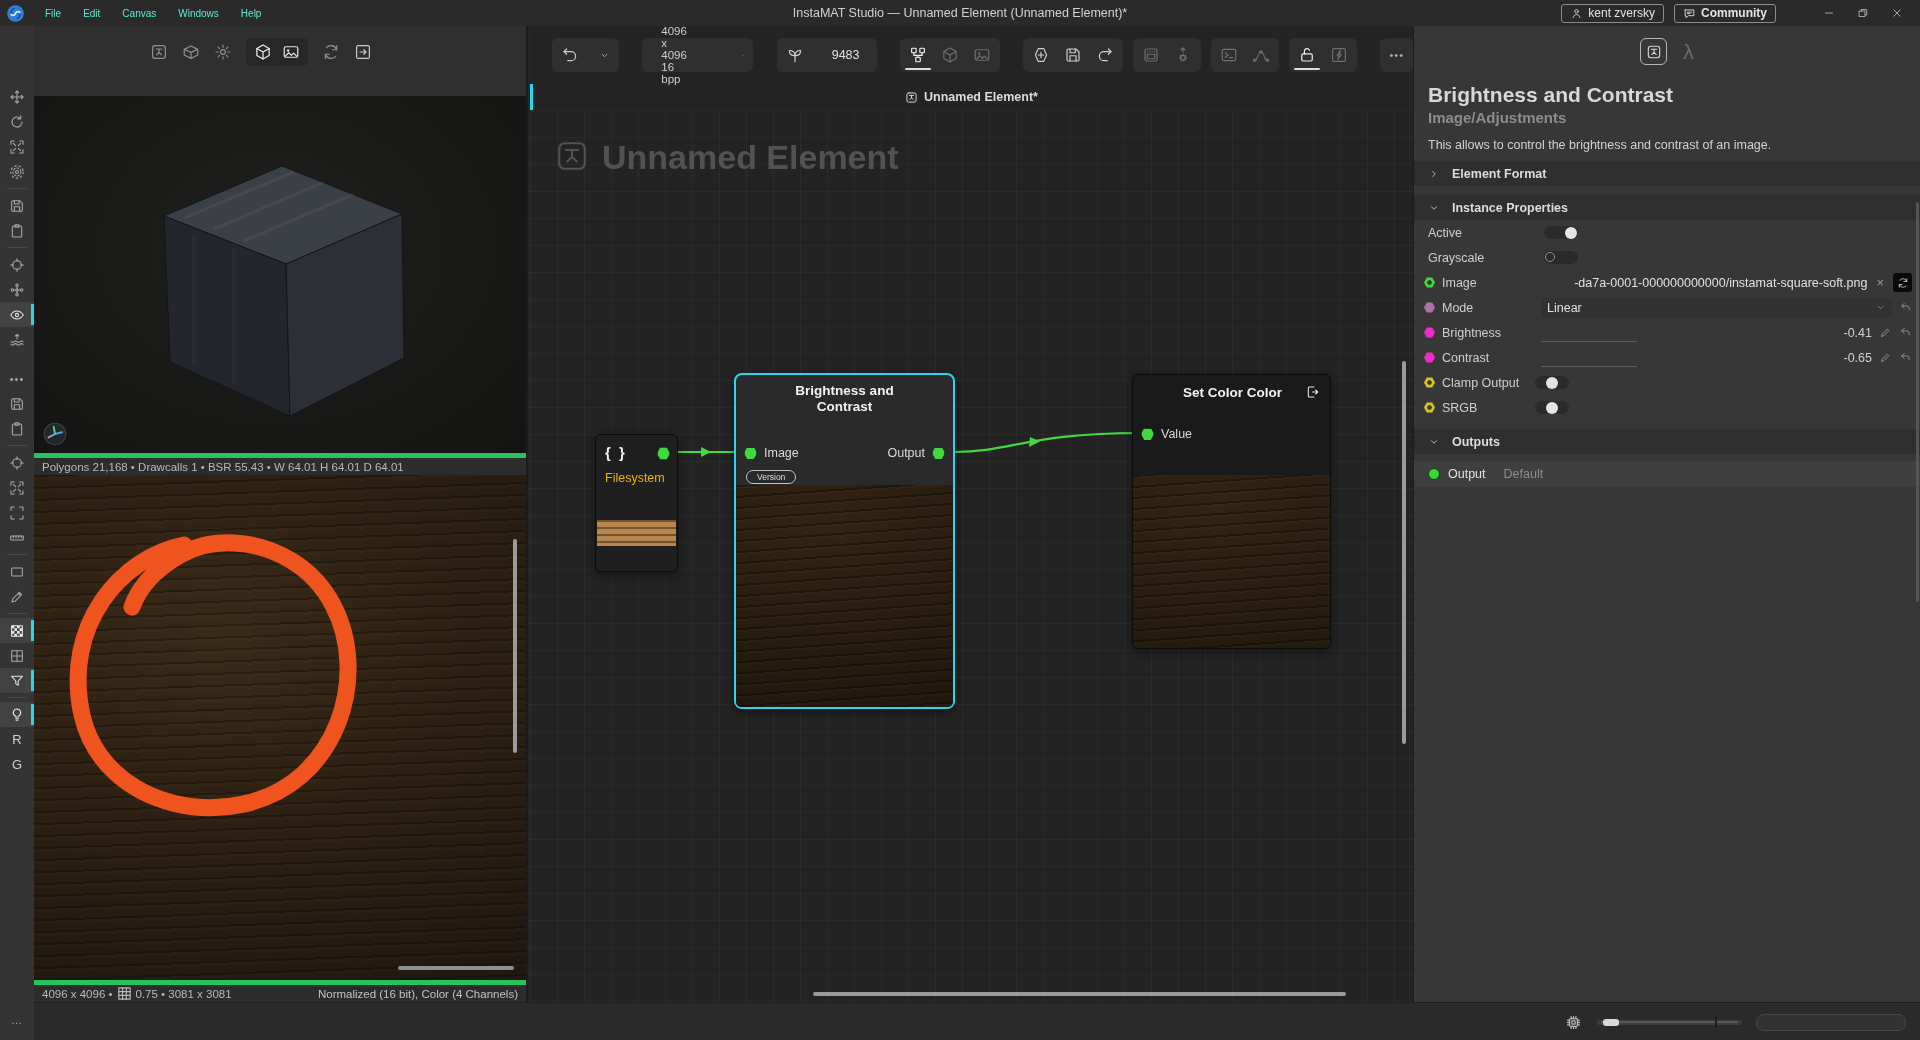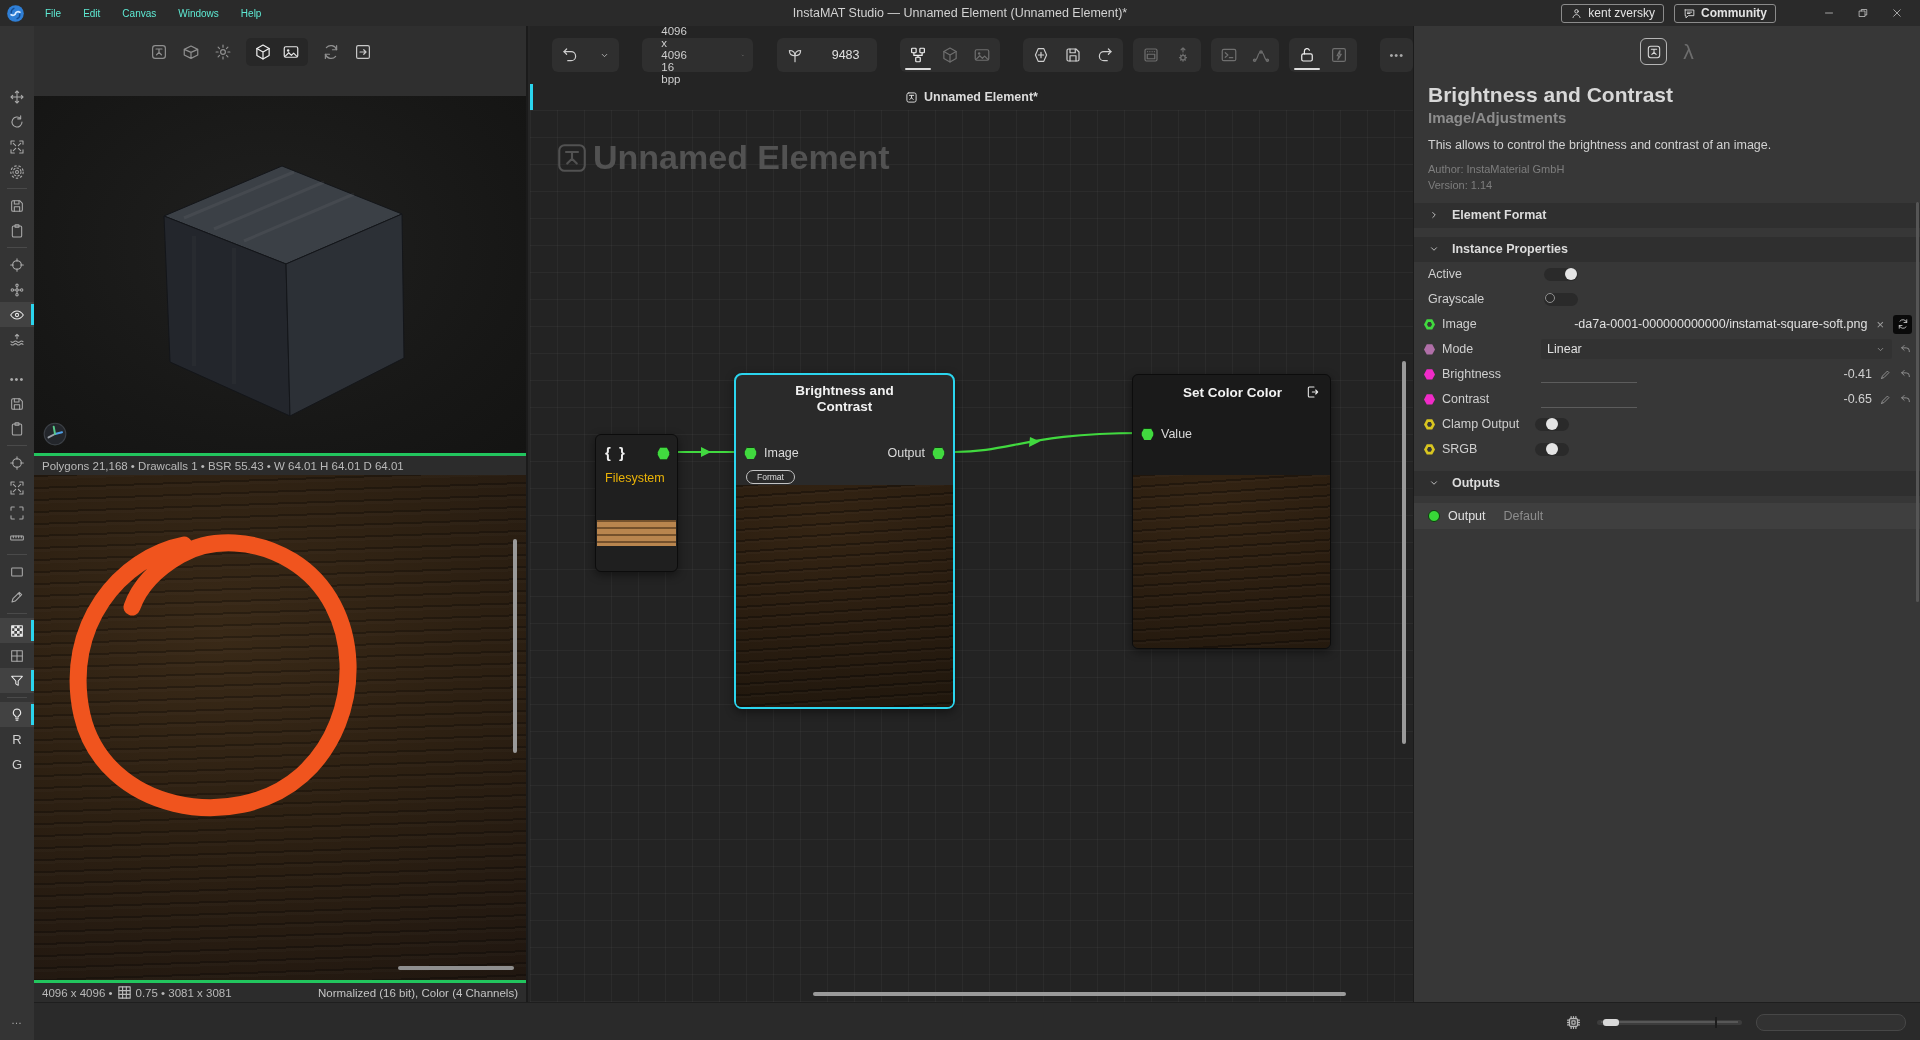--- a/index.html
+++ b/index.html
@@ -31,21 +31,21 @@
   .s-letter{font-size:13px;color:#cfcfcf}
   .s-dots{letter-spacing:1px;color:#a9a9a9;font-size:11px}
   
   .leftcol{position:absolute;top:26px;left:34px;width:494px;height:976px;background:#2f2f2f;border-right:2px solid #1b1b1b;z-index:10}
   .vp-toolbar{position:absolute;top:12px;left:116px;display:flex;align-items:center;gap:14px;color:#8f8f8f}
   .vp-toolbar .grp{display:flex;gap:10px;background:#272727;border-radius:5px;padding:5px 8px;color:#d6d6d6}
   .vp-toolbar svg.ic{width:18px;height:18px}
   .vp3d{position:absolute;top:70px;left:0;width:492px;height:357px;background:
     radial-gradient(420px 330px at 48% 42%, #20201f 0%, #171716 60%, #121211 100%);overflow:hidden}
   .gizmo{position:absolute;left:8px;bottom:6px;width:26px;height:26px}
-  .statbar{position:absolute;left:0;width:492px;height:22px;background:#2c2c2c;border-top:3px solid #22c55e;
+  .statbar{position:absolute;left:0;width:492px;height:22px;background:#2c2c2c;border-top:5px solid #22c55e;
     font-size:11.5px;color:#b9b9b9;display:flex;align-items:center;padding:0 8px;white-space:nowrap}
   .vp2d{position:absolute;top:449px;left:0;width:492px;height:505px;overflow:hidden;
     background:radial-gradient(560px 430px at 38% 32%, #392917 0%, #2d2012 45%, #1f1610 100%)}
   .vp2d .grain{position:absolute;inset:0;background:repeating-linear-gradient(178deg, rgba(0,0,0,.26) 0 2px, rgba(255,255,255,.015) 2px 5px, transparent 5px 12px)}
   .vscroll{position:absolute;right:9px;top:64px;width:4px;height:214px;background:#9a9a9a;border-radius:2px}
   .hscroll2d{position:absolute;left:364px;bottom:10px;width:116px;height:4px;background:#8f8f8f;border-radius:2px}
   .stats2d{justify-content:flex-start;gap:0}
   .stats2d .fmt{margin-left:auto;color:#c4c4c4}
   .zoomic{width:12px;height:12px;margin:0 3px;color:#b9b9b9}
   
@@ -59,21 +59,21 @@
   .seed-label{font-size:12.5px;color:#e0e0e0;padding:0 8px}
   .under::after{content:"";position:absolute;bottom:-6px;left:50%;transform:translateX(-50%);width:26px;height:2px;background:#dedede;border-radius:1px}
   .uwrap{position:relative;display:flex;align-items:center}
   .gtabbar{height:26px;display:flex;align-items:center;justify-content:center;gap:6px;font-size:12.5px;font-weight:bold;color:#dcdcdc}
   .gtabbar svg.ic{width:13px;height:13px;stroke-width:1.8}
   .pane-accent{position:absolute;left:0;top:58px;width:3px;height:52px;background:#2bd5ee}
   .gcanvas{position:absolute;left:0;top:84px;width:883px;height:892px;overflow:hidden;background-color:#232323;
     background-image:linear-gradient(rgba(255,255,255,.035) 1px, transparent 1px),
                      linear-gradient(90deg, rgba(255,255,255,.035) 1px, transparent 1px);
     background-size:27px 27px}
-  .watermark{position:absolute;left:24px;top:28px;display:flex;align-items:center;gap:3px;color:#525252}
+  .watermark{position:absolute;left:24px;top:28px;display:flex;gap:12px;color:#525252}
   .watermark svg.ic{width:36px;height:36px;stroke-width:1.4}
   .watermark .wm-text{font-size:34px;font-weight:bold}
   .wires{position:absolute;inset:0;pointer-events:none}
   .node{position:absolute;background:#262626;border:1px solid #0c0c0c;border-radius:6px;box-shadow:0 3px 10px rgba(0,0,0,.45)}
   .port{width:13px;height:13px;background:#41d93f;border:1px solid #0d3d0d;
     clip-path:polygon(25% 4%,75% 4%,100% 50%,75% 96%,25% 96%,0 50%);flex:0 0 auto}
   .n-fs{left:65px;top:324px;width:83px;height:138px;background:#1f1f1f}
   .n-fs .braces{position:absolute;left:9px;top:9px;font-size:15px;font-weight:bold;color:#efefef;letter-spacing:2px}
   .n-fs .port{position:absolute;right:7px;top:12px}
   .n-fs .fs-label{position:absolute;left:9px;top:36px;font-size:12.5px;color:#eab308}
@@ -729,21 +729,21 @@
 
     <div class="node n-bc">
       <div class="title">Brightness and Contrast</div>
       <div class="n-row">
         <span class="port"></span>
         <span>Image</span>
         <span class="spacer"></span>
         <span>Output</span>
         <span class="port"></span>
       </div>
-      <span class="expand-pill">Format</span>
+      <span class="expand-pill">Version</span>
       <div class="preview">
           <div class="grain"></div>
         </div>
     </div>
 
     <div class="node n-sbc">
       <div class="titlerow">
         <span class="title">Set Color Color</span>
         <svg class="ic">
             <use href="#i-exportdoc"></use>
@@ -768,24 +768,20 @@
     <span class="fmt-ic">
         <svg class="ic">
           <use href="#i-atlas"></use>
         </svg>
       </span>
     <span class="lambda">λ</span>
   </div>
   <div class="insp-title">Brightness and Contrast</div>
   <div class="insp-cat">Image/Adjustments</div>
   <div class="insp-desc">This allows to control the brightness and contrast of an image.</div>
-  <div class="insp-meta">
-    <div>Author: InstaMaterial GmbH</div>
-    <div>Version: 1.14</div>
-  </div>
 
   <div class="sect">
     <svg class="ic">
         <use href="#i-chevR"></use>
       </svg>
     <span>Element Format</span>
   </div>
 
   <div class="sect">
     <svg class="ic">

